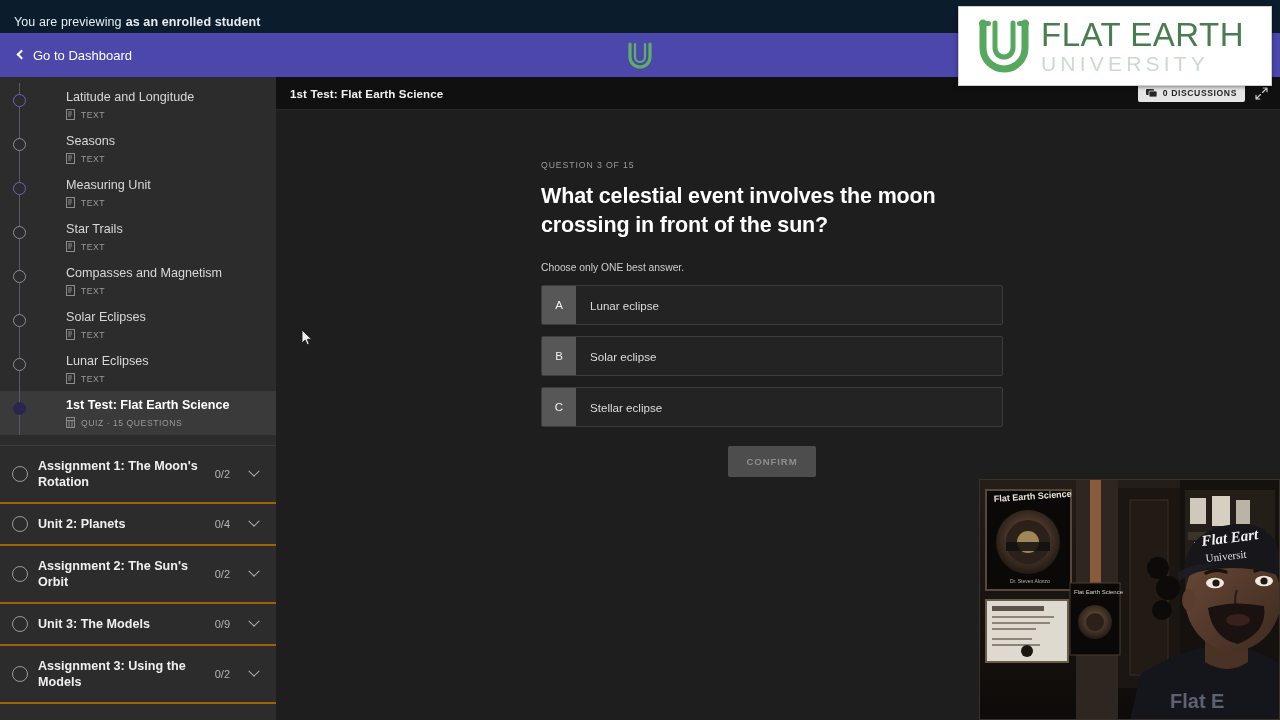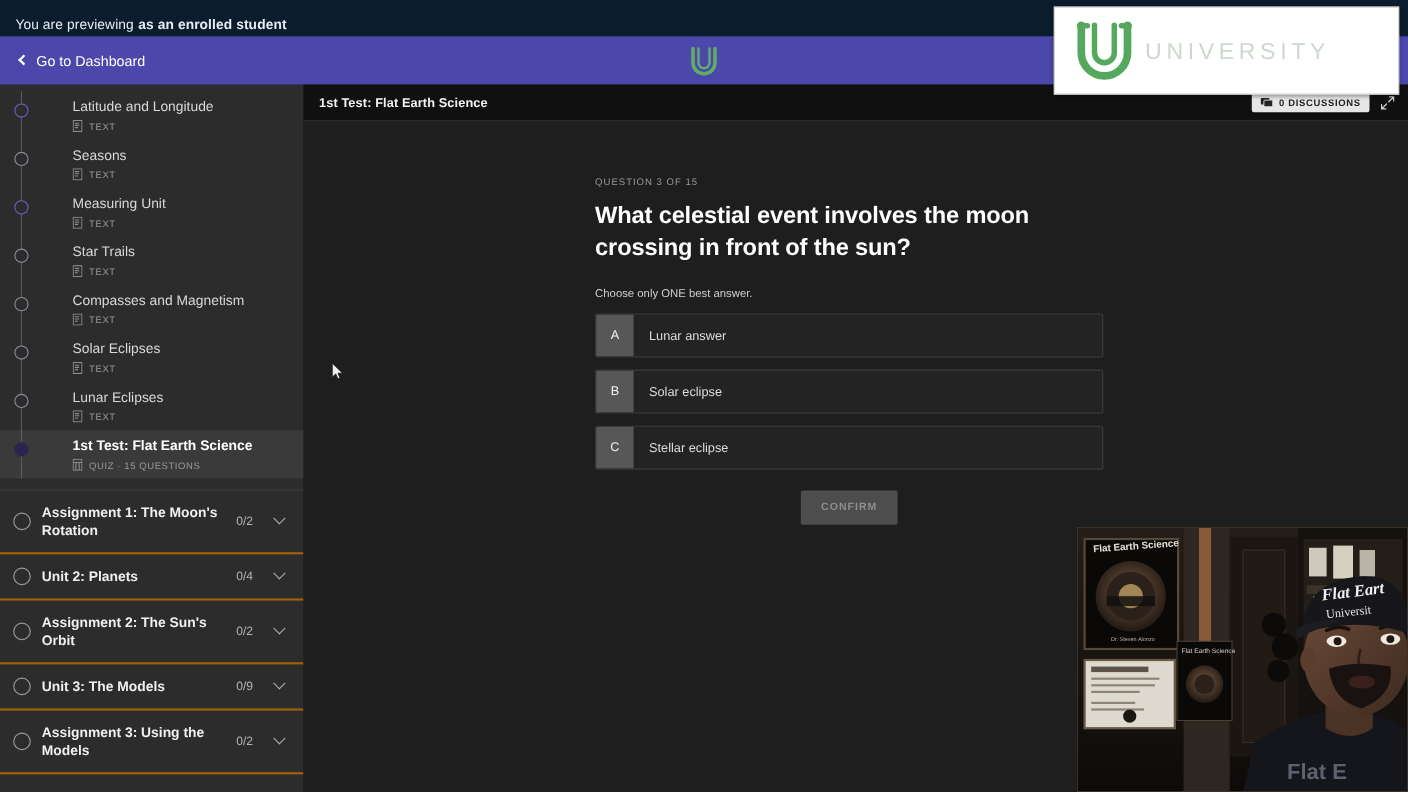--- a/index.html
+++ b/index.html
@@ -388,21 +388,21 @@
 
       <div class="quiz-wrap">
         <div class="quiz-inner">
           <div class="q-num">QUESTION 3 OF 15</div>
           <div class="q-text">What celestial event involves the moon crossing in front of the sun?</div>
           <div class="q-hint">Choose only ONE best answer.</div>
 
           <div class="answers">
             <div class="answer">
               <span class="answer-letter">A</span>
-              <span class="answer-text">Lunar answer</span>
+              <span class="answer-text">Lunar eclipse</span>
             </div>
             <div class="answer">
               <span class="answer-letter">B</span>
               <span class="answer-text">Solar eclipse</span>
             </div>
             <div class="answer">
               <span class="answer-letter">C</span>
               <span class="answer-text">Stellar eclipse</span>
             </div>
           </div>
@@ -420,20 +420,21 @@
   </svg>
 
   <div class="brand-overlay">
     <svg class="brand-u" viewBox="0 0 62 58">
       <path d="M10 6 L10 31 A21 21 0 0 0 52 31 L52 6" fill="none" stroke="#56a85f" stroke-width="7" stroke-linecap="round"></path>
       <path d="M22 6 L22 31 A9 9 0 0 0 40 31 L40 6" fill="none" stroke="#56a85f" stroke-width="5" stroke-linecap="round"></path>
       <rect x="6" y="4" width="12" height="5" rx="2.5" fill="#56a85f"></rect>
       <rect x="44" y="4" width="12" height="5" rx="2.5" fill="#56a85f"></rect>
     </svg>
     <div class="brand-words">
+      <div class="brand-l1">FLAT EARTH</div>
       <div class="brand-l2">UNIVERSITY</div>
     </div>
   </div>
 
   <div class="webcam">
     <svg width="301" height="241" viewBox="0 0 301 241">
       <defs>
         <linearGradient id="wall" x1="0" y1="0" x2="0" y2="1">
           <stop offset="0" stop-color="#241d18"></stop>
             <stop offset="1" stop-color="#0d0b09"></stop>

